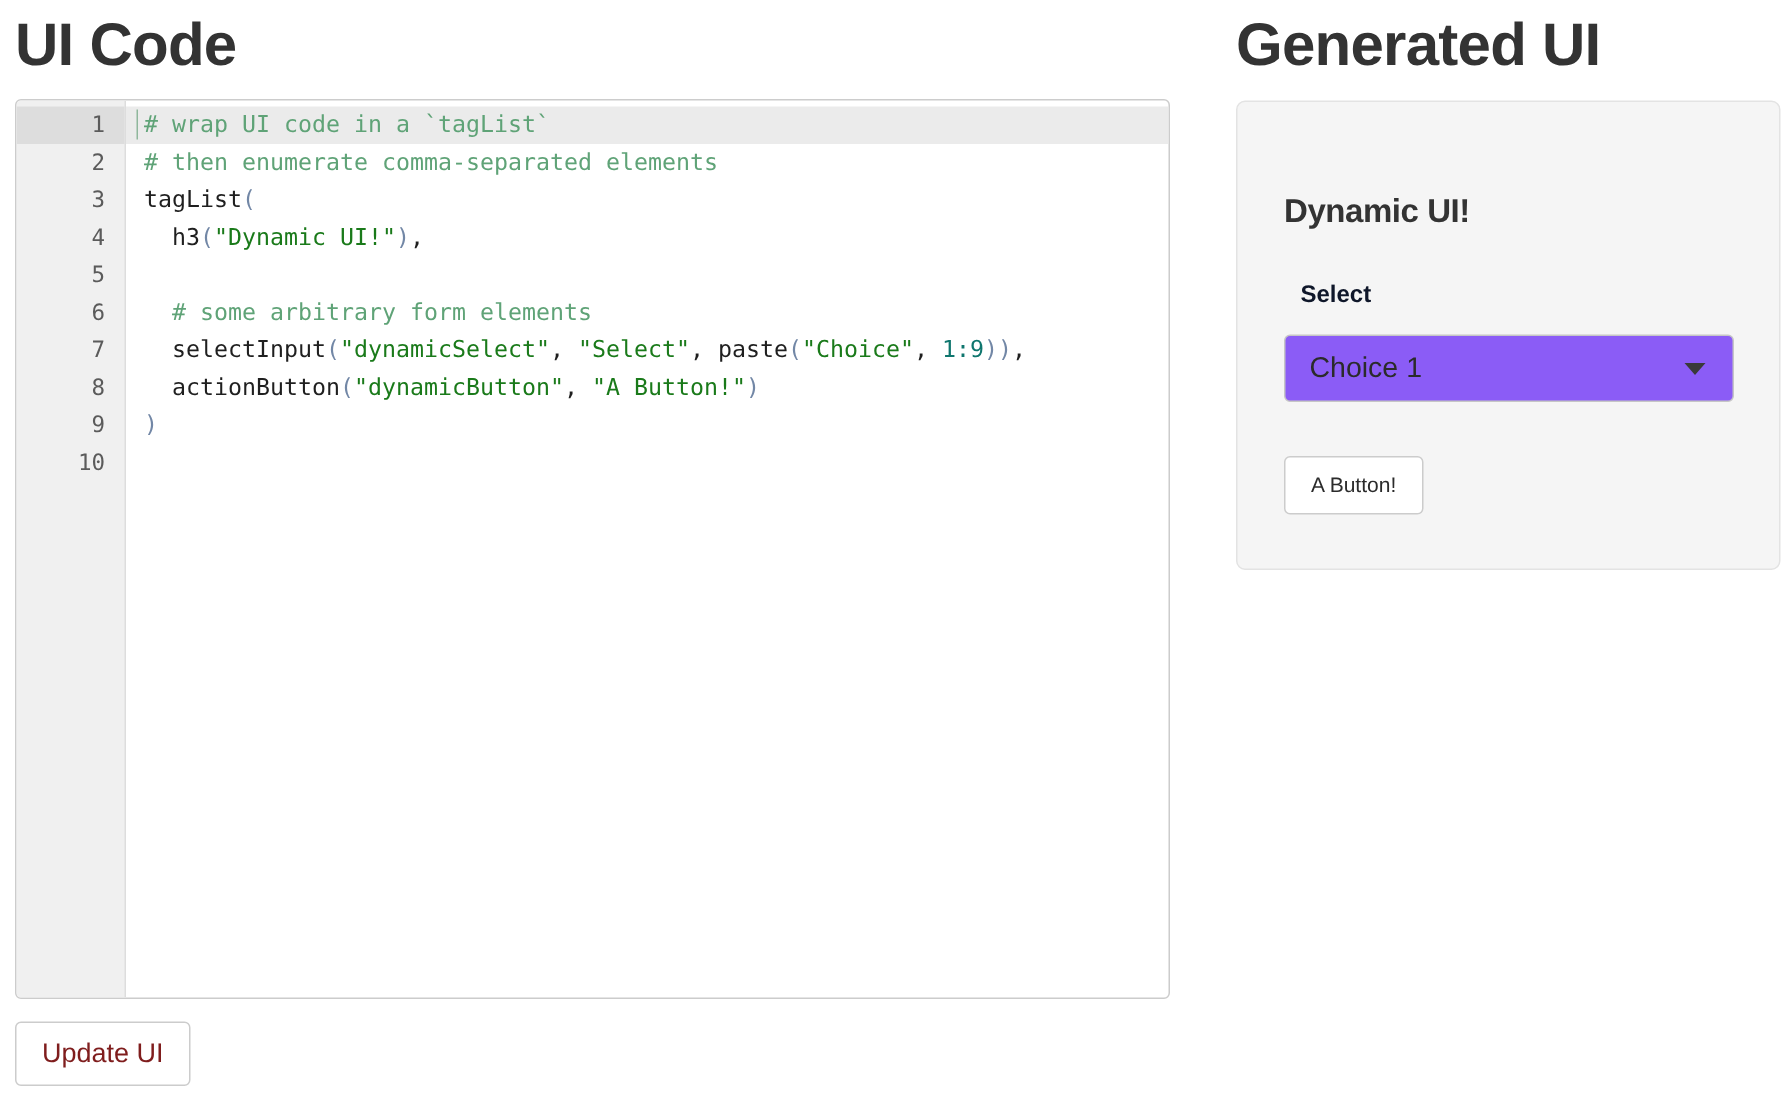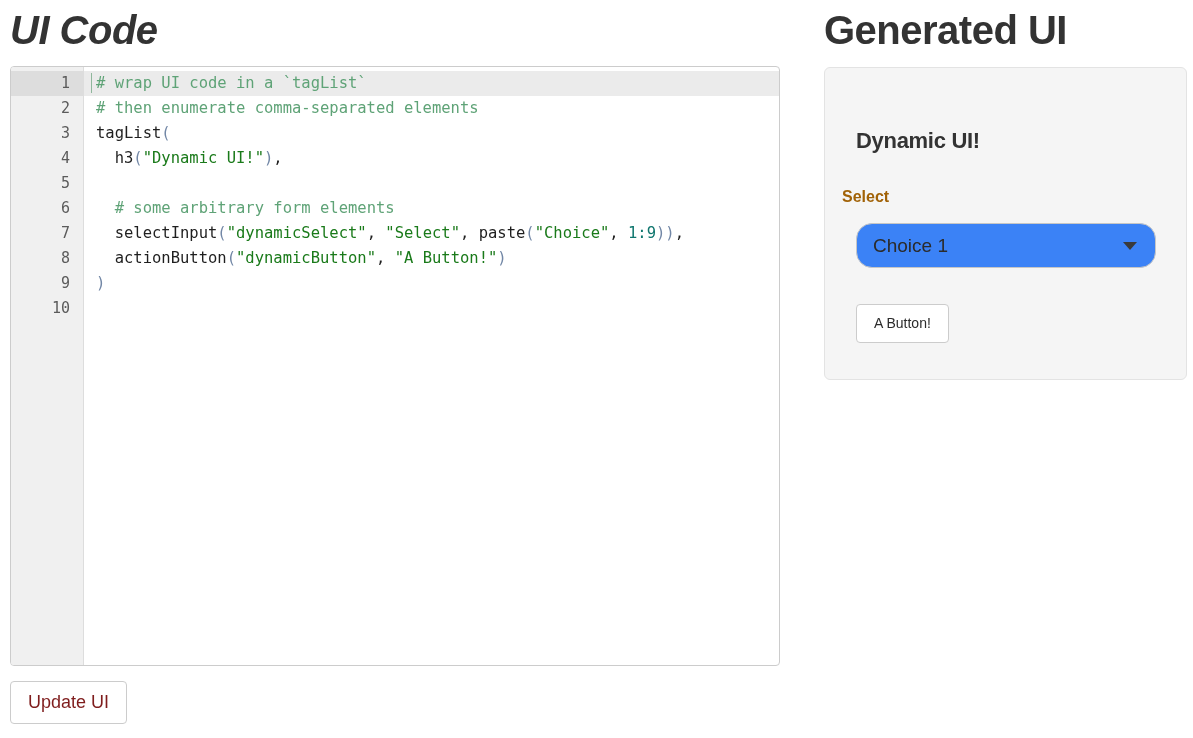--- a/index.html
+++ b/index.html
@@ -24,21 +24,21 @@
   .col-title {
     position: absolute;
     font-size: 40px;
     font-weight: bold;
     letter-spacing: -0.5px;
     color: #333333;
     line-height: 1;
     margin: 0;
     white-space: nowrap;
   }
-  #title-ui-code { left: 10px; top: 10px; font-style: italic; }
+  #title-ui-code { left: 10px; top: 10px; }
   #title-generated-ui { left: 824px; top: 10px; }
 
   
   .editor {
     position: absolute;
     left: 10px;
     top: 66px;
     width: 770px;
     height: 600px;
     background: #ffffff;
@@ -131,37 +131,37 @@
     top: 62px;
     margin: 0;
     font-size: 22px;
     font-weight: bold;
     letter-spacing: -0.3px;
     color: #333333;
     line-height: 1;
   }
   .gen-label {
     position: absolute;
-    left: 17px;
+    left: 42px;
     top: 121px;
     font-size: 16px;
     font-weight: bold;
-    color: #a16207;
+    color: #0f172a;
     line-height: 1;
     text-align: center;
   }
   .gen-select {
     position: absolute;
     left: 31px;
     top: 155px;
     width: 300px;
     height: 45px;
-    background: #3b82f6;
+    background: #8b5cf6;
     border: 1px solid #c6c6c6;
-    border-radius: 16px;
+    border-radius: 4px;
     display: flex;
     align-items: center;
     padding: 0 14px 0 16px;
     cursor: pointer;
   }
   .gen-select .sel-value {
     flex: 1 1 auto;
     font-size: 19px;
     color: #2b2b2b;
     line-height: 1;

